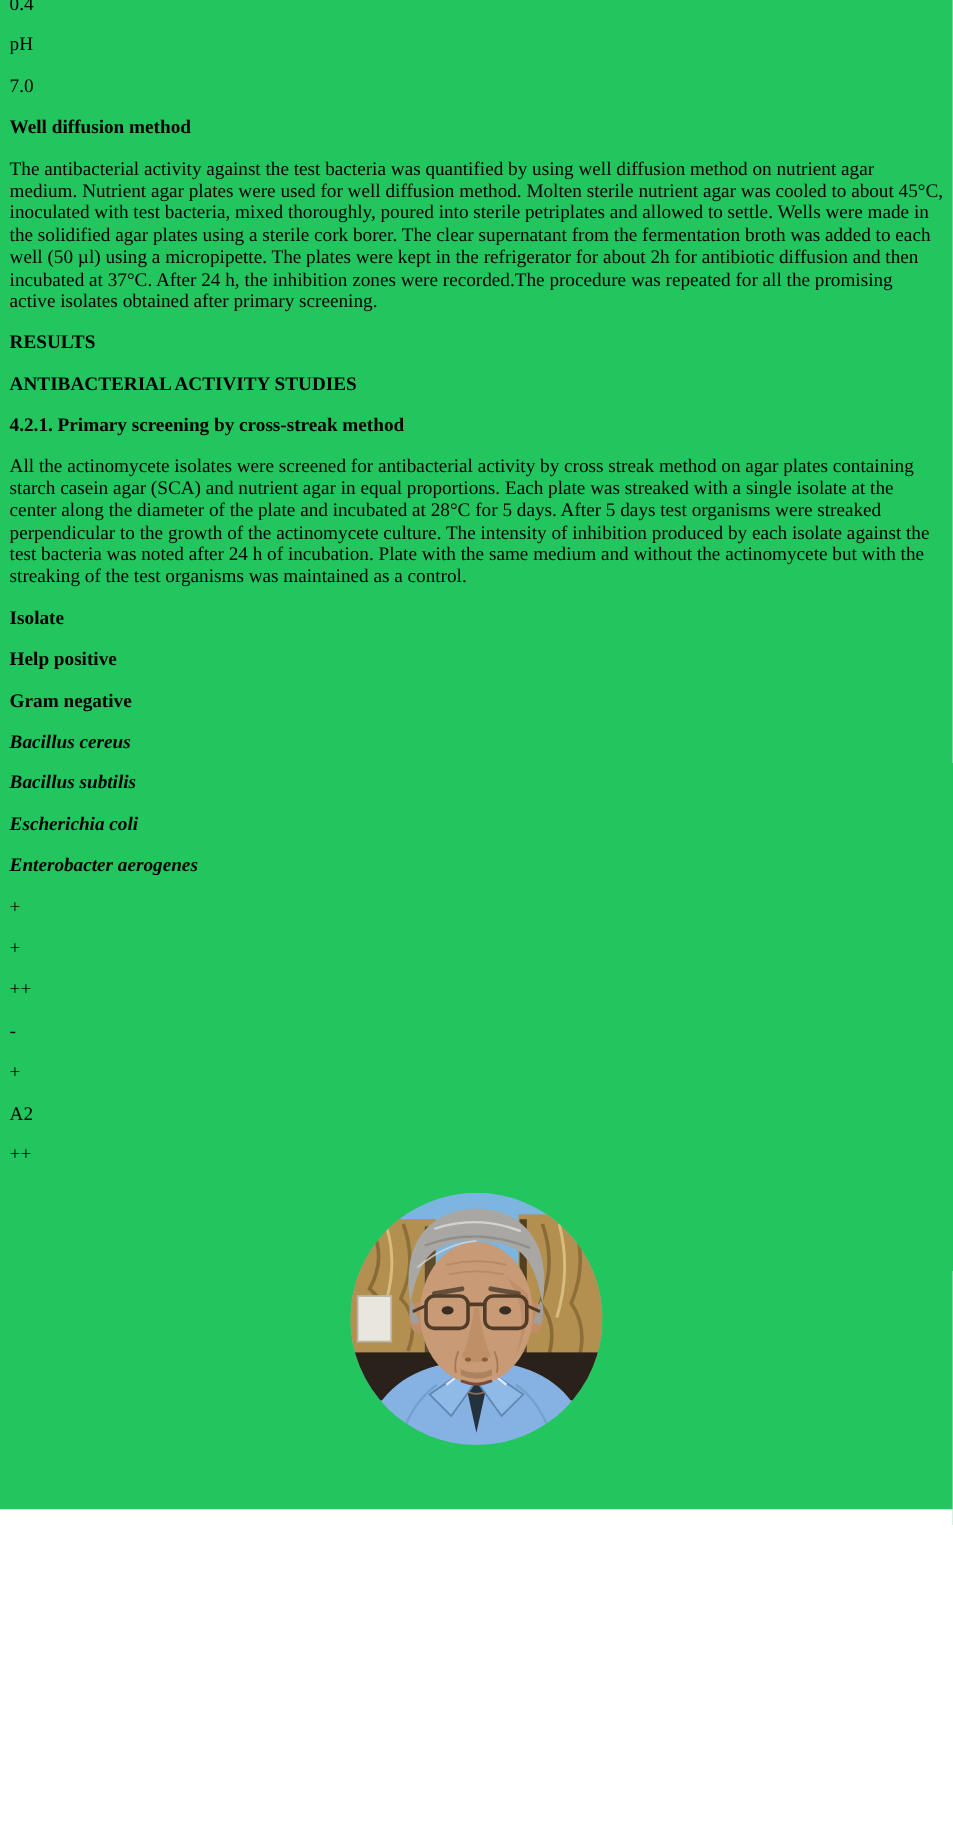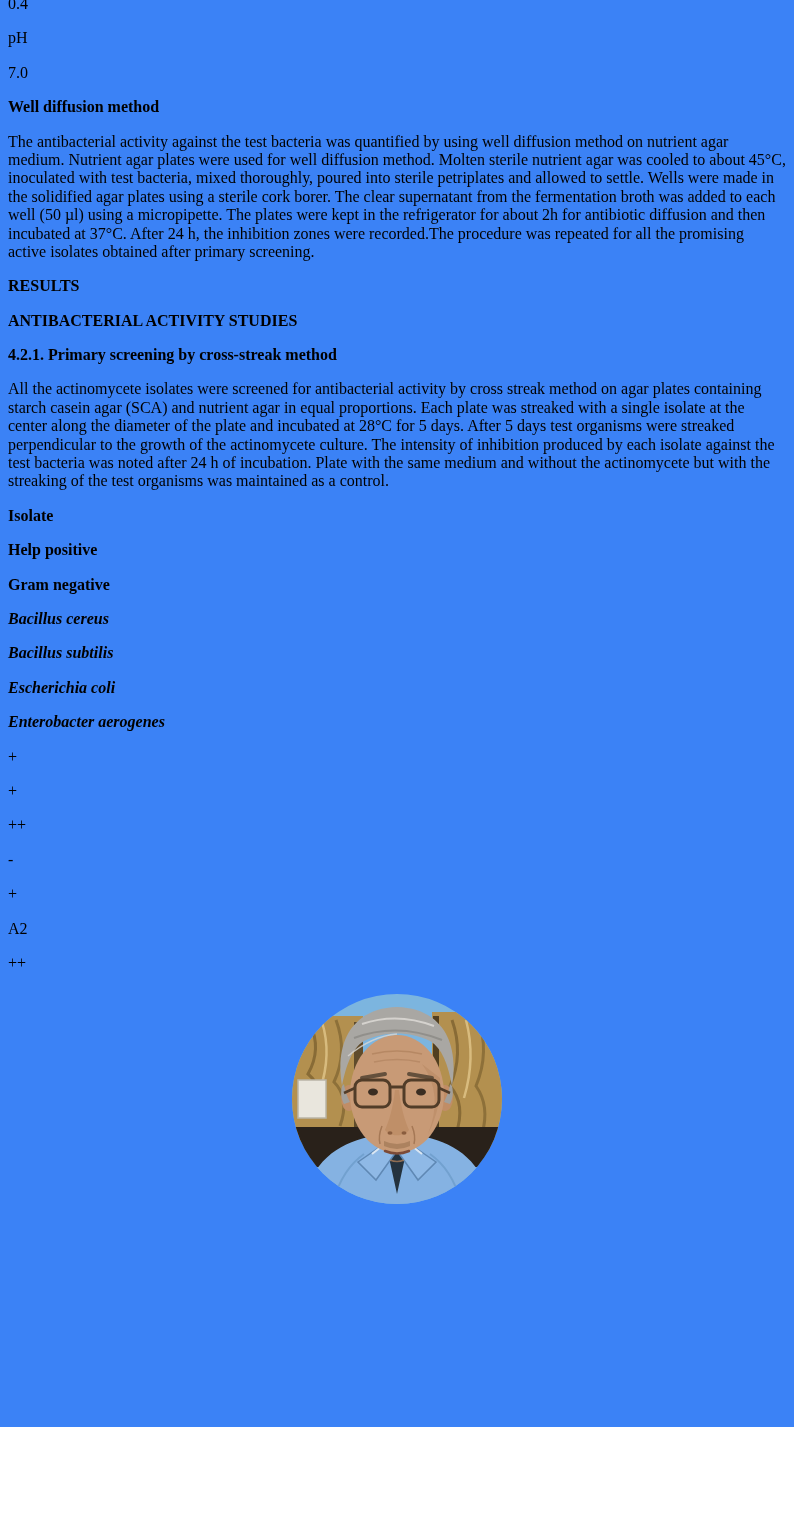--- a/index.html
+++ b/index.html
@@ -1,22 +1,22 @@
 <!DOCTYPE html>
 <html><head>
 <meta charset="utf-8">
 <style>
   html, body { margin: 0; padding: 0; background: #ffffff; }
   .page {
     width: 794px;
-    height: 1427px;
+    height: 1258px;
     box-sizing: border-box;
     padding: 0 8px;
     overflow: hidden;
-    background: #3b82f6;
+    background: #22c55e;
     color: #000000;
     font-family: "Liberation Serif", serif;
     font-size: 16px;
     line-height: 1.15;
   }
   .page p { margin: 16px 0; }
   .first { margin-top: -5px !important; }
   .h  { font-weight: bold; }
   .org { font-weight: bold; font-style: italic; }
   .photo-wrap {

